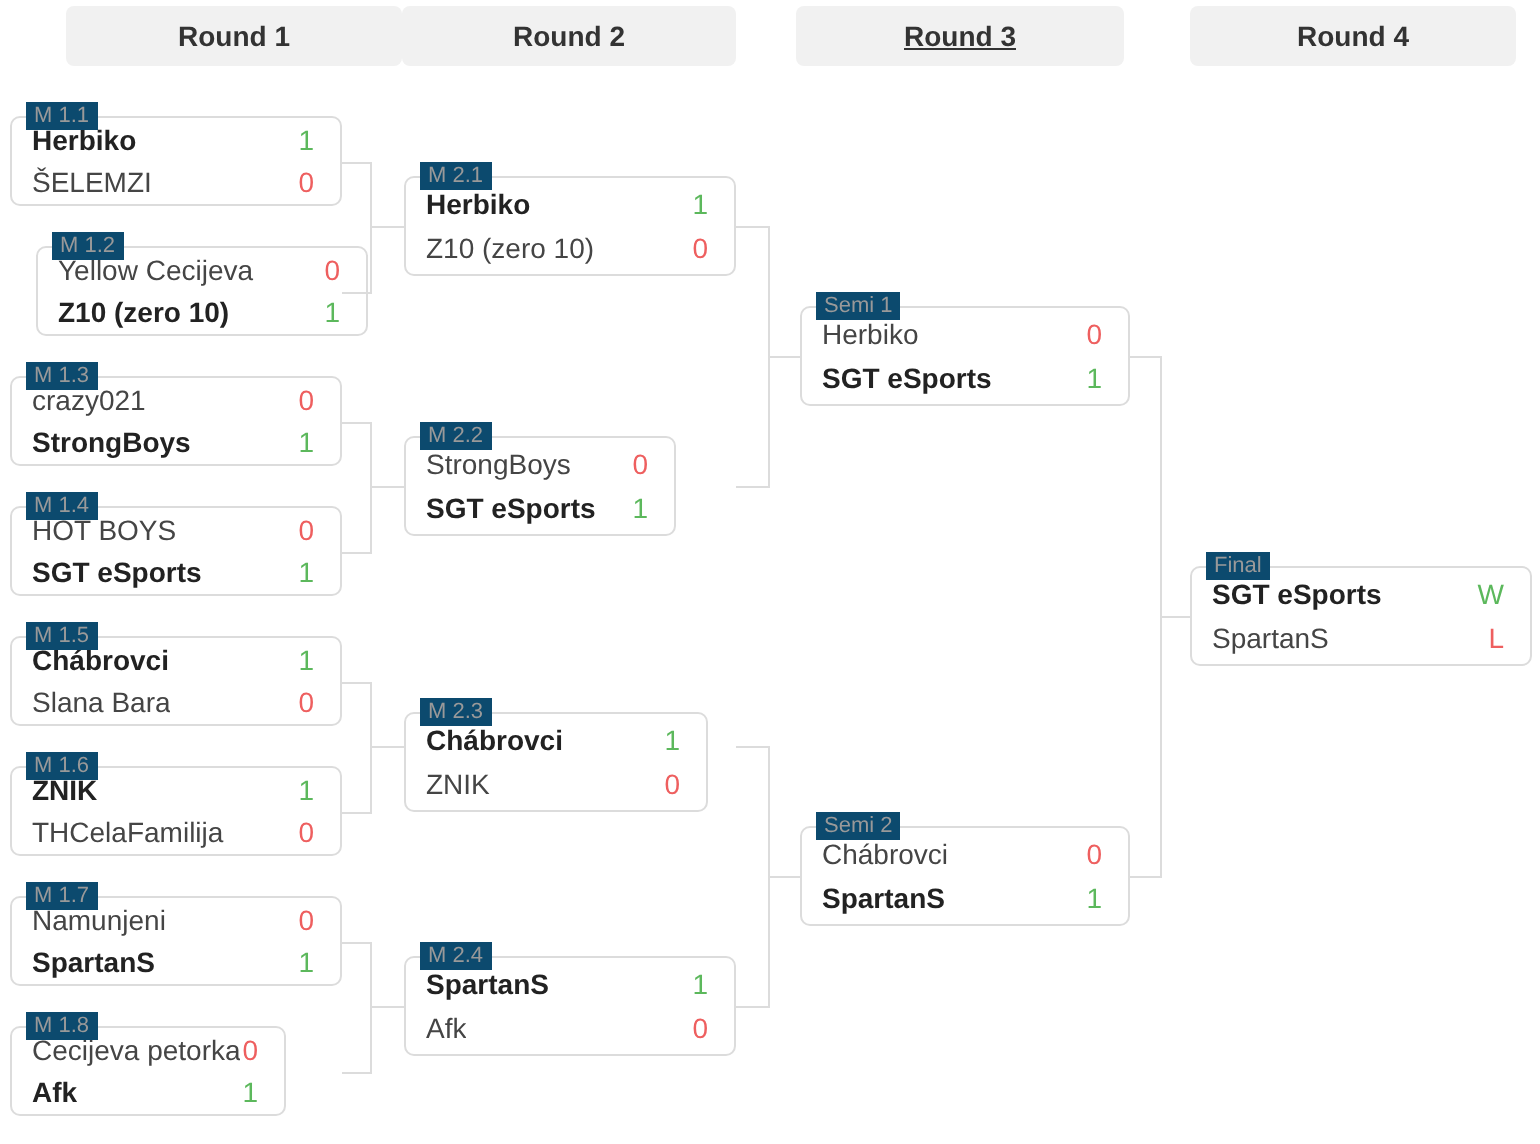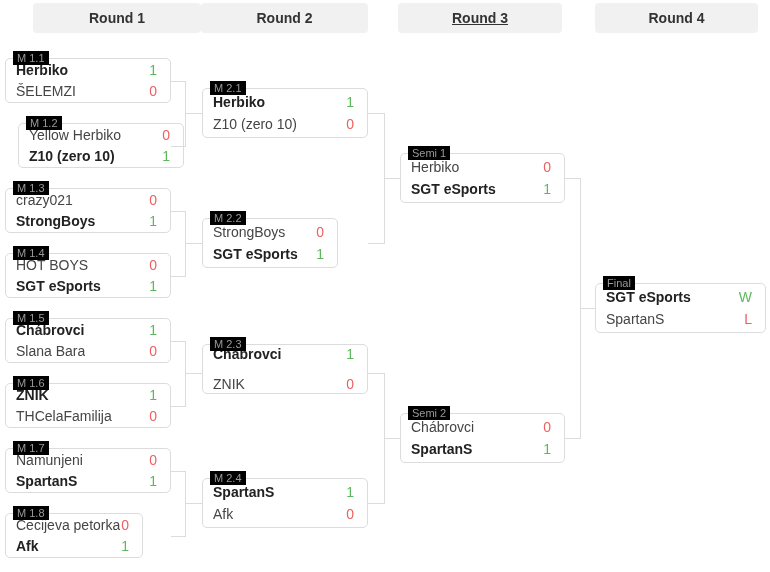--- a/index.html
+++ b/index.html
@@ -12,21 +12,21 @@
     background:var(--headerbg,#f1f1f1); color:var(--headertext,#333);
     font-size:14px; font-weight:bold; text-align:center; border-radius:4px;
   }
   .match {
     position:absolute; background:#fff;
     border:1px solid var(--line,#ddd); border-radius:5px;
     display:flex; flex-direction:column; justify-content:space-evenly;
     box-sizing:border-box;
   }
   .mlabel {
-    position:absolute; top:-8px; left:7px; background:#000000;
+    position:absolute; top:-8px; left:7px; background:#0c4a6e;
     padding:0 4px; font-size:11px; color:var(--label,#999); line-height:14px;
     white-space:nowrap;
   }
   .team {
     display:flex; justify-content:space-between; align-items:center;
     padding:0 13px 0 10px; font-size:14px; color:#454545; line-height:18px;
   }
   .team .tname { white-space:nowrap; overflow:hidden; }
   .team.winner .tname { font-weight:bold; color:#222; }
   .tscore.score-win { color:var(--win,#5cb85c); }
@@ -49,21 +49,21 @@
           <span class="tscore score-win">1</span>
         </div>
         <div class="team">
           <span class="tname">ŠELEMZI</span>
           <span class="tscore score-loss">0</span>
         </div>
       </div>
       <div class="match" style="left: 5px; top: 123px; width: 166px; height: 45px; margin-left: 13px;">
         <span class="mlabel">M 1.2</span>
         <div class="team">
-          <span class="tname">Yellow Herbiko</span>
+          <span class="tname">Yellow Cecijeva</span>
           <span class="tscore score-loss">0</span>
         </div>
         <div class="team winner">
           <span class="tname">Z10 (zero 10)</span>
           <span class="tscore score-win">1</span>
         </div>
       </div>
       <div class="match" style="left: 5px; top: 188px; width: 166px; height: 45px;">
         <span class="mlabel">M 1.3</span>
         <div class="team">
@@ -145,21 +145,21 @@
         <span class="mlabel">M 2.2</span>
         <div class="team">
           <span class="tname">StrongBoys</span>
           <span class="tscore score-loss">0</span>
         </div>
         <div class="team winner">
           <span class="tname">SGT eSports</span>
           <span class="tscore score-win">1</span>
         </div>
       </div>
-      <div class="match" style="left: 202px; top: 344px; width: 166px; height: 50px; justify-content: space-between;">
+      <div class="match" style="left: 202px; top: 356px; width: 152px; height: 50px;">
         <span class="mlabel">M 2.3</span>
         <div class="team winner">
           <span class="tname">Chábrovci</span>
           <span class="tscore score-win">1</span>
         </div>
         <div class="team">
           <span class="tname">ZNIK</span>
           <span class="tscore score-loss">0</span>
         </div>
       </div>

